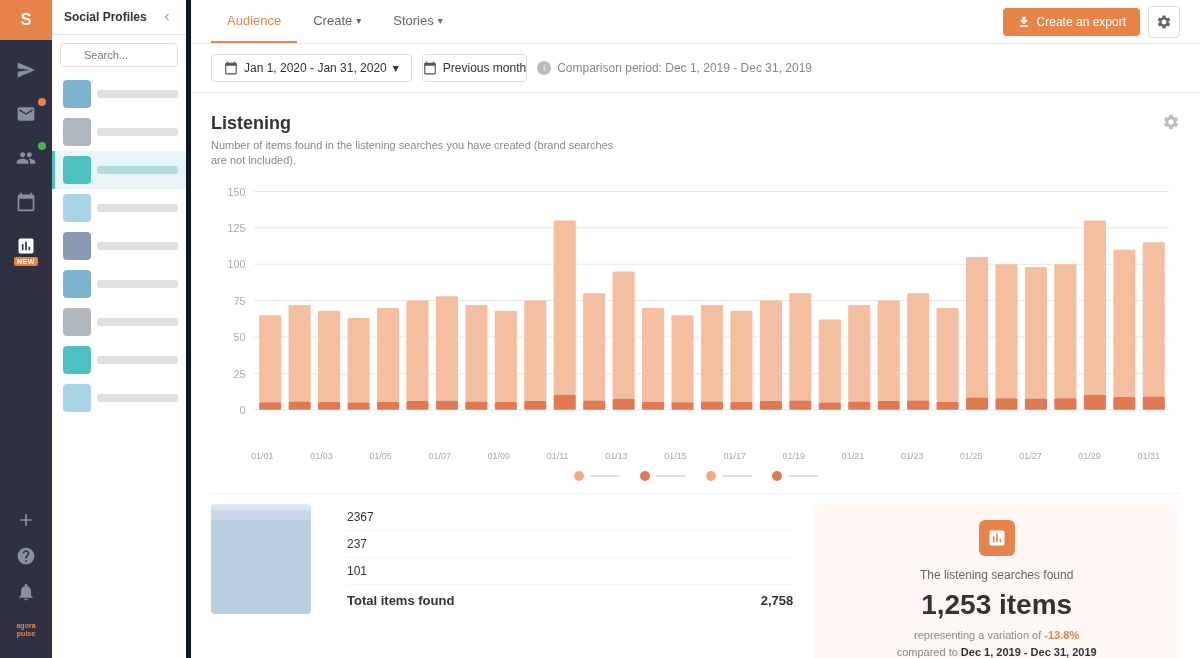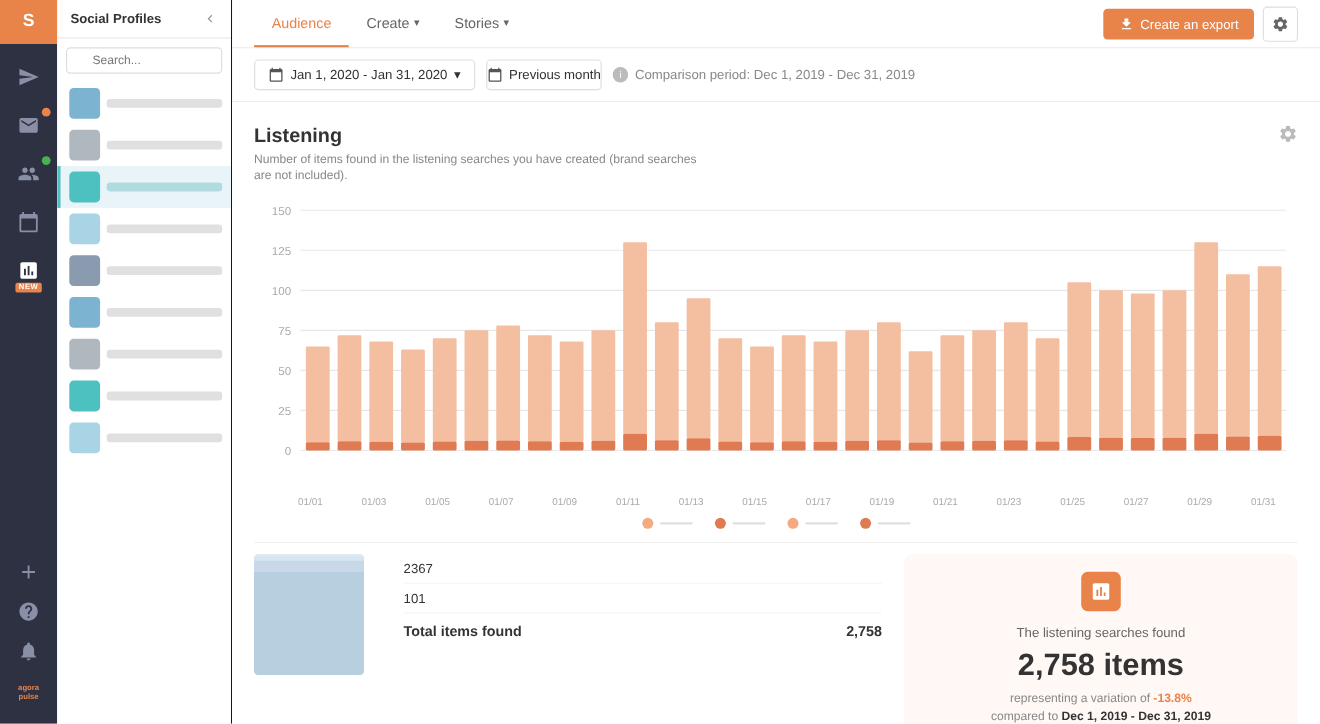--- a/index.html
+++ b/index.html
@@ -99,23 +99,23 @@
       align-items: center;
       justify-content: center;
       color: white;
       font-size: 8px;
       text-align: center;
       font-weight: bold;
     }
 
     
     .profile-panel {
-      width: 159px;
+      width: 139px;
       background: white;
-      border-right: 1px solid #0f172a;
+      border-right: 5px solid #0f172a;
       display: flex;
       flex-direction: column;
       flex-shrink: 0;
     }
     .profile-panel-header {
       padding: 10px 12px;
       display: flex;
       align-items: center;
       justify-content: space-between;
       border-bottom: 1px solid #e8e8e8;
@@ -730,36 +730,39 @@
           <div style="height:9%;background:#c8d8e8;"></div>
           <div style="height:4%;background:#d8e4ee;"></div>
           <div style="height:2%;background:#e0eaf2;"></div>
         </div>
 
         <div style="flex:2;">
           <div class="stat-row">
             <span class="stat-row-value">2367</span>
           </div>
           <div class="stat-row">
+            <span class="stat-row-value">237</span>
+          </div>
+          <div class="stat-row">
             <span class="stat-row-value">101</span>
           </div>
           <div class="stat-total">
             <span>Total items found</span>
             <span>2,758</span>
           </div>
         </div>
 
         <div class="insight-panel">
           <div class="insight-icon">
             <svg width="20" height="20" fill="white" viewBox="0 0 24 24">
                 <path d="M19 3H5c-1.1 0-2 .9-2 2v14c0 1.1.9 2 2 2h14c1.1 0 2-.9 2-2V5c0-1.1-.9-2-2-2zM9 17H7v-7h2v7zm4 0h-2V7h2v10zm4 0h-2v-4h2v4z"></path>
               </svg>
           </div>
           <div class="insight-text">The listening searches found</div>
-          <div class="insight-number">2,758 items</div>
+          <div class="insight-number">1,253 items</div>
           <div class="insight-subtext">
             <span>representing a variation of </span><span class="insight-highlight">-13.8%</span><br>
             <span>compared to </span><span class="insight-date-highlight">Dec 1, 2019 - Dec 31, 2019</span>
           </div>
         </div>
       </div>
     </div>
   </div>
 </div>
 

